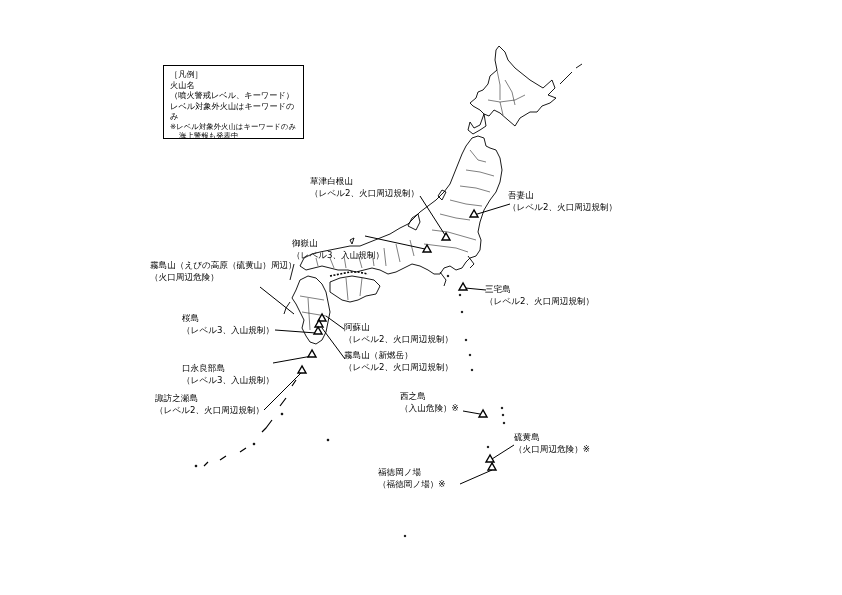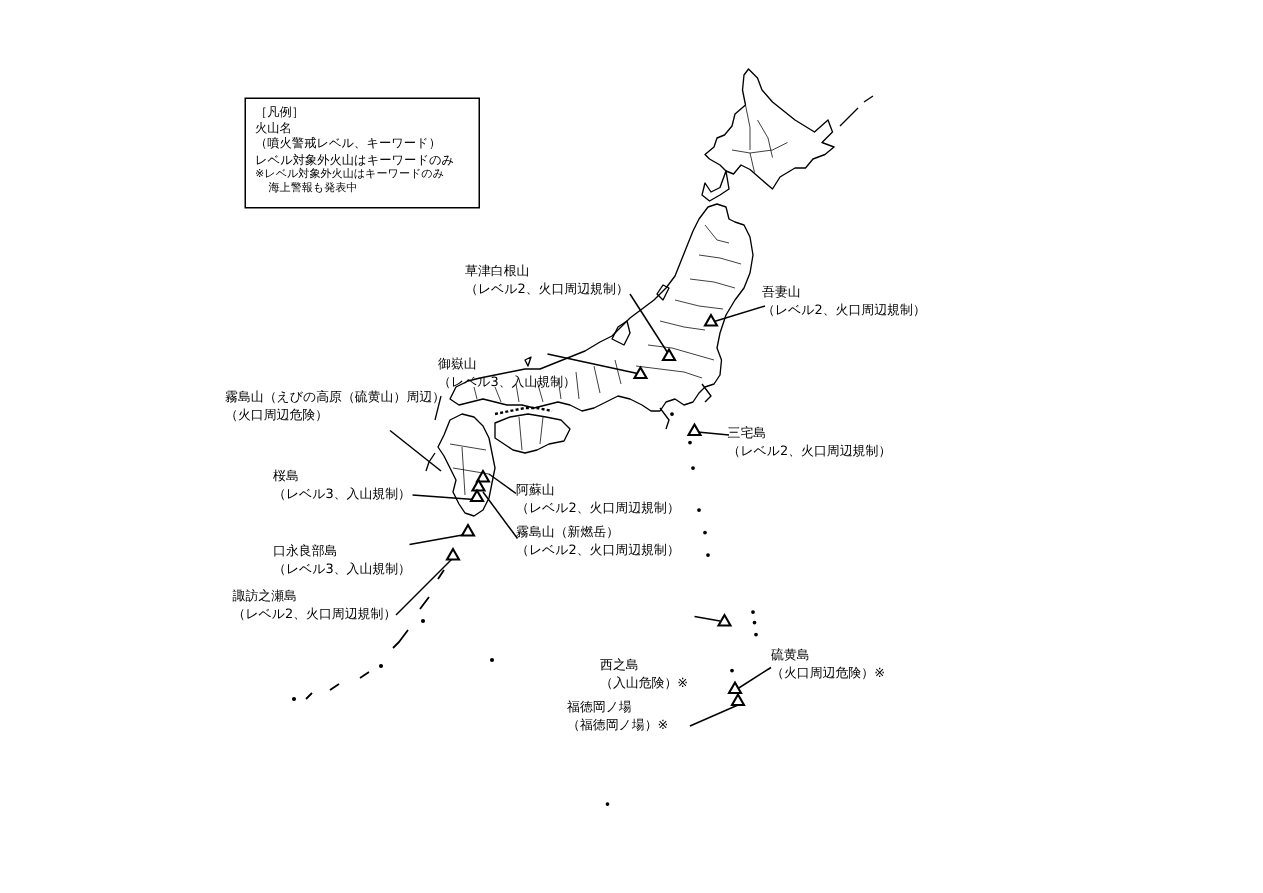--- a/index.html
+++ b/index.html
@@ -1,19 +1,19 @@
 <!DOCTYPE html>
 <html><head>
 <meta charset="utf-8">
 <style>
   html, body { margin: 0; padding: 0; background: #ffffff; }
   body { width: 842px; height: 595px; position: relative; overflow: hidden;
          font-family: "DejaVu Sans", "Liberation Sans", sans-serif; color: #000; }
   #map-svg { position: absolute; left: 0; top: 0; width: 842px; height: 595px; }
-  .legend { position: absolute; left: 163px; top: 65px; width: 157px; height: 74px;
+  .legend { position: absolute; left: 163px; top: 65px; width: 141px; height: 74px;
             border: 1px solid #000; box-sizing: border-box; padding: 3px 6px;
             font-size: 8.2px; line-height: 10.6px; background: #fff; }
   .legend .note { font-size: 7.4px; line-height: 9px; }
   .legend .indent { padding-left: 9px; }
   .lbl { position: absolute; font-size: 8.6px; line-height: 11.8px; white-space: nowrap; background: transparent; }
 </style>
 </head>
 <body>
 
 <svg id="map-svg" viewBox="0 0 842 595" xmlns="http://www.w3.org/2000/svg">
@@ -142,21 +142,21 @@
   <div>（レベル3、入山規制）</div>
 </div>
 <div class="lbl" style="left:344px; top:350px;">
   <div>霧島山（新燃岳）</div>
   <div>（レベル2、火口周辺規制）</div>
 </div>
 <div class="lbl" style="left:155px; top:393px;">
   <div>諏訪之瀬島</div>
   <div>（レベル2、火口周辺規制）</div>
 </div>
-<div class="lbl" style="left:400px; top:391px;margin-top:48px;">
+<div class="lbl" style="left:400px; top:391px;">
   <div>西之島</div>
   <div>（入山危険）※</div>
 </div>
 <div class="lbl" style="left:514px; top:432px;">
   <div>硫黄島</div>
   <div>（火口周辺危険）※</div>
 </div>
 <div class="lbl" style="left:378px; top:467px;">
   <div>福徳岡ノ場</div>
   <div>（福徳岡ノ場）※</div>

